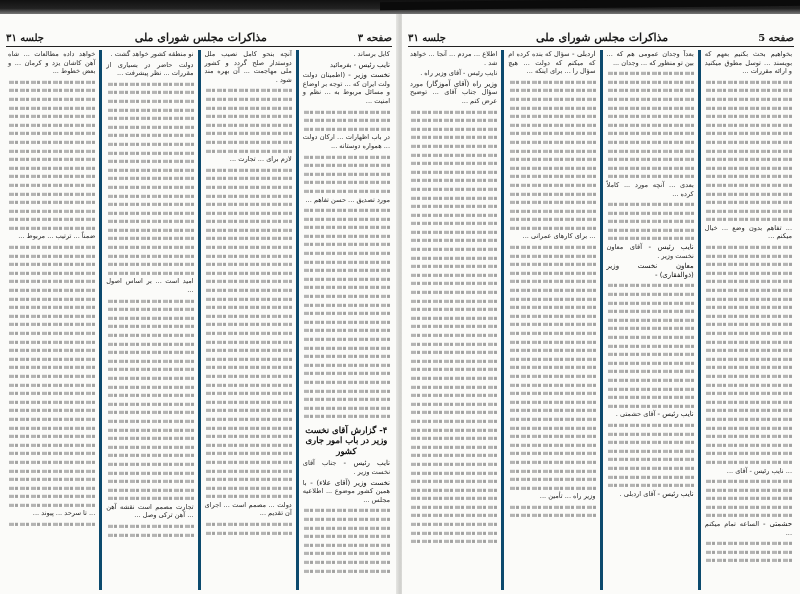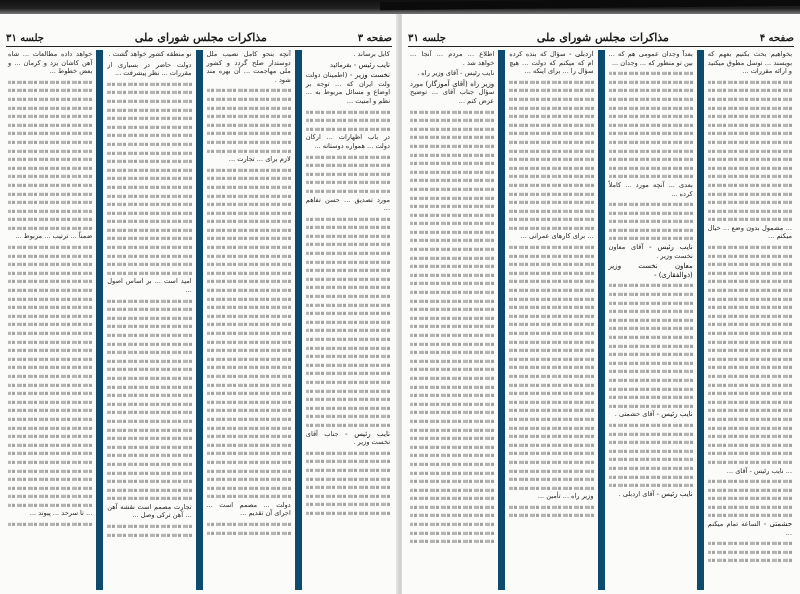--- a/index.html
+++ b/index.html
@@ -36,21 +36,21 @@
   .header .pg, .header .title, .header .session {
     font-family: "DejaVu Serif", serif; font-weight: bold; color: #1a1a1a;
     font-size: 10px; line-height: 12px; padding-bottom: 2px;
   }
   .header .title { font-size: 11px; }
   .cols {
     position: absolute; top: 36px; left: 4px; right: 4px; bottom: 4px;
     display: flex; direction: rtl; gap: 0;
   }
   .col {
-    flex: 1; padding: 0 4px; border-left: 7px solid #0c4a6e;
+    flex: 1; padding: 0 4px; border-left: 3px solid #0c4a6e;
     overflow: hidden; position: relative;
   }
   .col:last-child { border-left: none; }
   .col p {
     margin: 0 0 2px 0; font-size: 6.6px; line-height: 8.6px; color: #2a2a2a;
     text-align: justify; font-family: "DejaVu Sans", sans-serif;
   }
   .col .speaker { font-weight: normal; color: #111; font-size: 7px; }
   .col .sec {
     text-align: center; font-weight: bold; color: #111; font-size: 8.5px;
@@ -106,21 +106,23 @@
       <div class="filler"></div>
       <div class="filler"></div>
       <div class="filler"></div>
       <div class="filler"></div>
       <div class="filler"></div>
       <div class="filler"></div>
       <div class="filler"></div>
       <div class="filler"></div>
       <div class="filler"></div>
       <div class="filler"></div>
+      <div class="sec">۴- گزارش آقای نخست وزیر در باب امور جاری کشور</div>
       <p><span class="speaker">نایب رئیس -</span> <span>جناب آقای نخست وزیر .</span></p>
+      <p><span class="speaker">نخست وزیر (آقای علاء) -</span> <span>با همین کشور موضوع ... اطلاعیه مجلس ...</span></p>
       <div class="filler"></div>
       <div class="filler"></div>
       <div class="filler"></div>
       <div class="filler"></div>
       <div class="filler"></div>
       <div class="filler"></div>
       <div class="filler"></div>
       <div class="filler"></div>
     </div>
     <div class="col">
@@ -287,21 +289,21 @@
       <p><span>... تا سرحد ... پیوند ...</span></p>
       <div class="filler"></div>
     </div>
   </div>
 </div>
 
 <div class="gutter"></div>
 
 <div class="page right">
   <div class="header">
-    <span class="pg">صفحه ۴</span>
+    <span class="pg">صفحه 5</span>
     <span class="title">مذاکرات مجلس شورای ملی</span>
     <span class="session">جلسه ۳۱</span>
   </div>
   <div class="cols">
     <div class="col">
       <p><span>بخواهیم بحث بکنیم بعهم که بویسند ... توسل مطوق میکنید و ارائه مقررات ...</span></p>
       <div class="filler"></div>
       <div class="filler"></div>
       <div class="filler"></div>
       <div class="filler"></div>
@@ -311,21 +313,21 @@
       <div class="filler"></div>
       <div class="filler"></div>
       <div class="filler"></div>
       <div class="filler"></div>
       <div class="filler"></div>
       <div class="filler"></div>
       <div class="filler"></div>
       <div class="filler"></div>
       <div class="filler"></div>
       <div class="filler"></div>
-      <p><span>... مشمول بدون وضع ... خیال میکنم ...</span></p>
+      <p><span>... تفاهم بدون وضع ... خیال میکنم ...</span></p>
       <div class="filler"></div>
       <div class="filler"></div>
       <div class="filler"></div>
       <div class="filler"></div>
       <div class="filler"></div>
       <div class="filler"></div>
       <div class="filler"></div>
       <div class="filler"></div>
       <div class="filler"></div>
       <div class="filler"></div>

